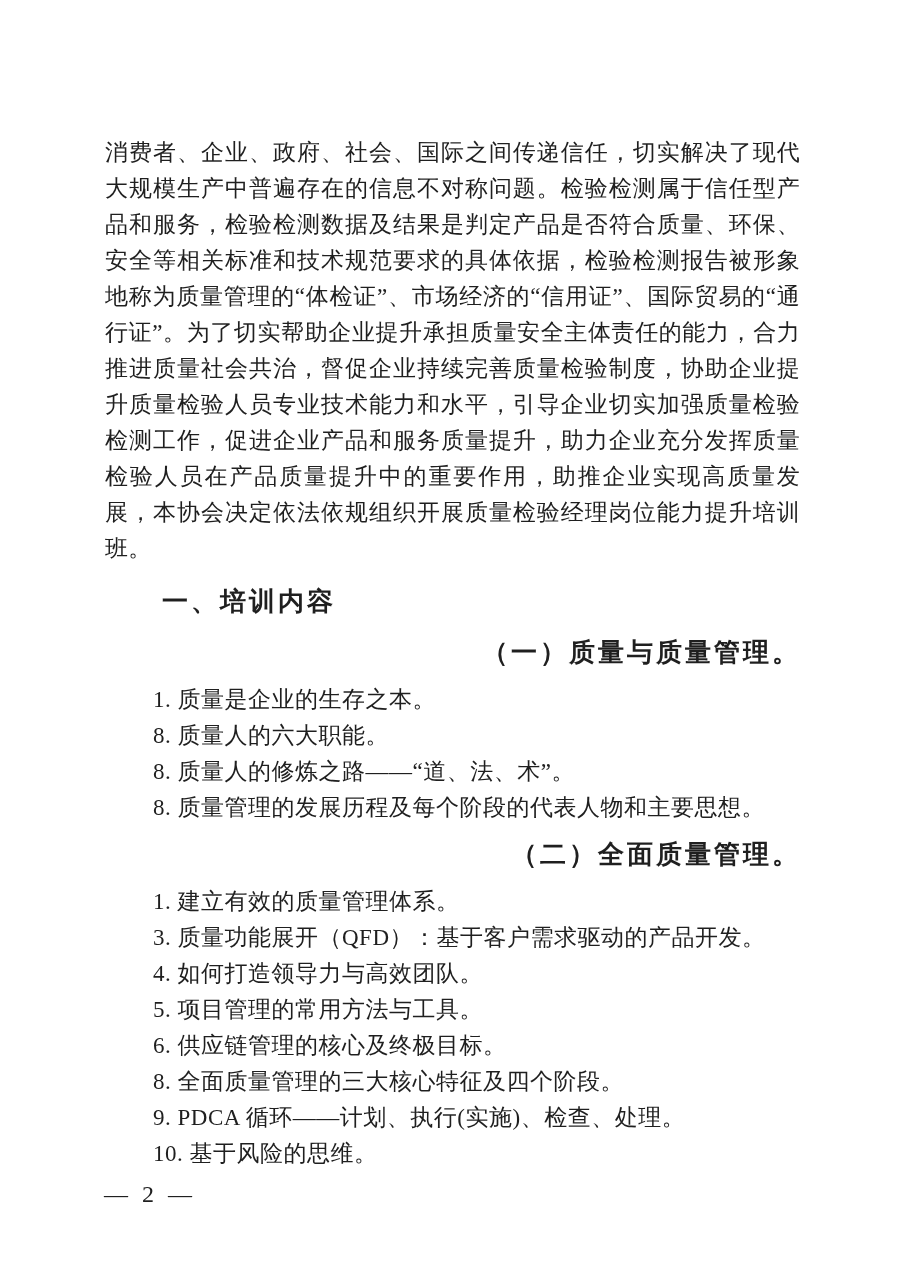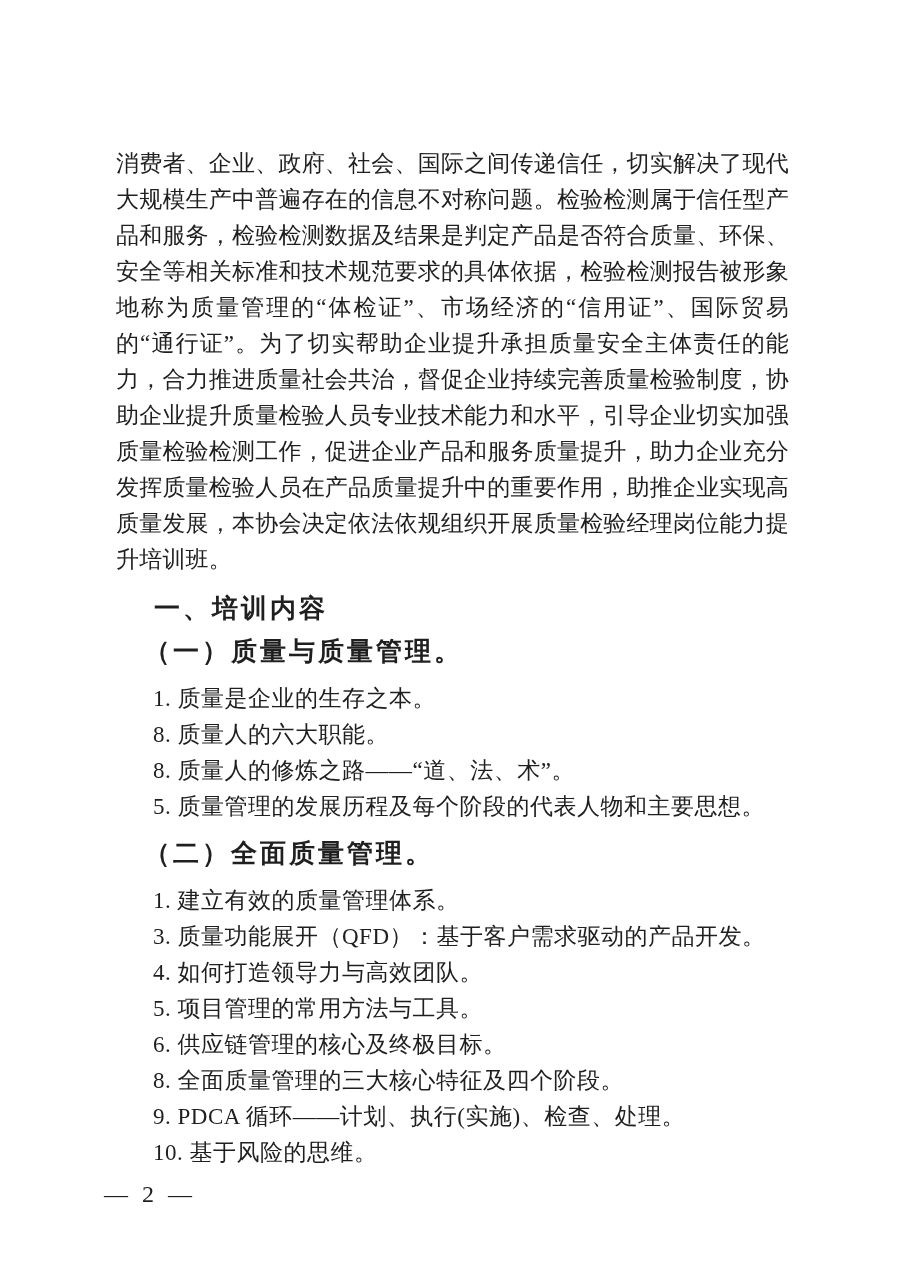--- a/index.html
+++ b/index.html
@@ -17,47 +17,48 @@
     font-family: "Liberation Serif", "DejaVu Serif", serif;
     color: #1f1f1f;
   }
   .content {
     position: absolute;
     left: 104px;
     top: 134px;
     width: 697px;
   }
   .body-par {
-    margin: 12px;
+    margin: 1px;
     font-size: 23px;
     line-height: 36px;
     text-align: justify;
     text-justify: inter-character;
     letter-spacing: 0.2px;
   }
   .indent-2 {
     text-indent: 44px;
     text-align: left;
   }
   .sec-title {
-    margin: 8px;
+    margin: 16px;
     font-family: "Liberation Sans", "DejaVu Sans", sans-serif;
     font-weight: bold;
     font-size: 26px;
     line-height: 36px;
     padding-left: 42px;
     letter-spacing: 3px;
   }
   .sub-head {
     margin: 0;
     font-weight: bold;
     font-size: 26px;
     line-height: 36px;
     padding-left: 40px;
     letter-spacing: 3px;
+    text-align: right;
   }
   .item-list {
     margin: 11px;
     padding: 0;
     list-style: none;
   }
   .item {
     margin: 0;
     font-size: 23px;
     line-height: 36px;
@@ -84,21 +85,21 @@
 
 
     <h2 class="sec-title">一、培训内容</h2>
 
     <h3 class="sub-head">（一）质量与质量管理。</h3>
 
     <ul class="item-list">
       <li class="item">1. 质量是企业的生存之本。</li>
       <li class="item">8. 质量人的六大职能。</li>
       <li class="item">8. 质量人的修炼之路——“道、法、术”。</li>
-      <li class="item">5. 质量管理的发展历程及每个阶段的代表人物和主要思想。</li>
+      <li class="item">8. 质量管理的发展历程及每个阶段的代表人物和主要思想。</li>
     </ul>
 
     <h3 class="sub-head">（二）全面质量管理。</h3>
 
     <ul class="item-list">
       <li class="item">1. 建立有效的质量管理体系。</li>
       <li class="item">3. 质量功能展开（QFD）：基于客户需求驱动的产品开发。</li>
       <li class="item">4. 如何打造领导力与高效团队。</li>
       <li class="item">5. 项目管理的常用方法与工具。</li>
       <li class="item">6. 供应链管理的核心及终极目标。</li>

